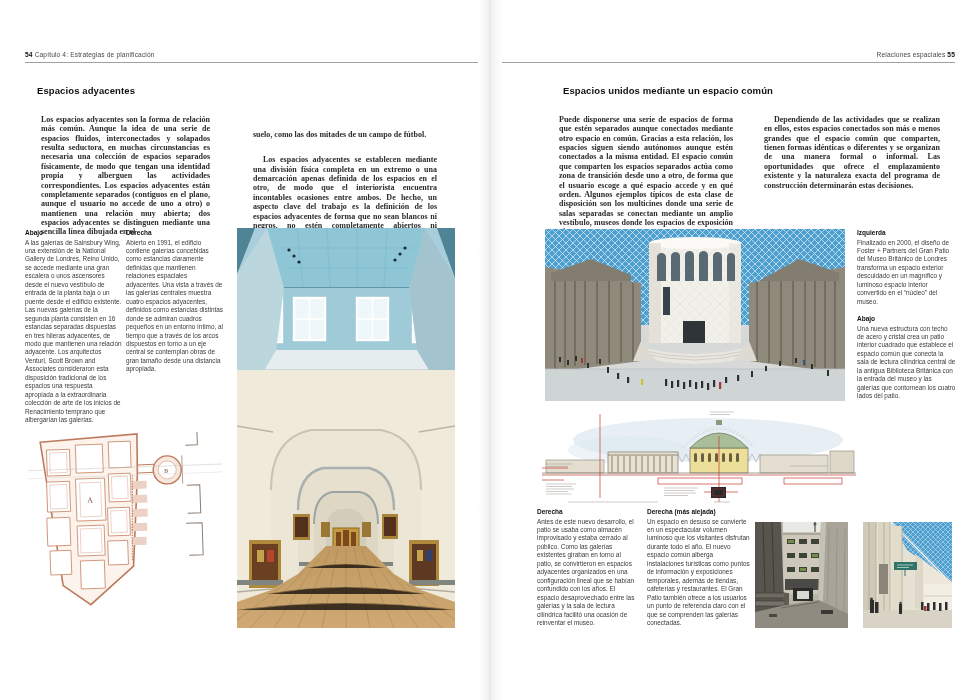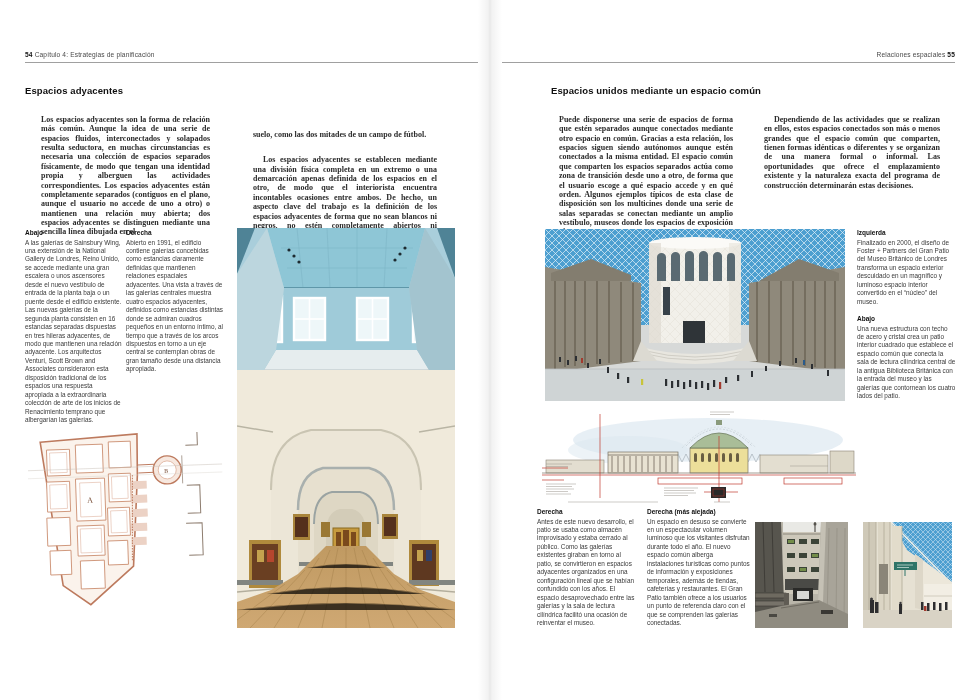--- a/index.html
+++ b/index.html
@@ -2,21 +2,21 @@
 <html><head>
 <meta charset="utf-8">
 <style>
   html,body{margin:0;padding:0;background:#ffffff;}
   #spread{position:relative;width:980px;height:700px;background:#ffffff;overflow:hidden;
           font-family:"Liberation Sans",sans-serif;}
   .abs{position:absolute;}
   .runhead{font-size:6.6px;color:#4a4a4a;letter-spacing:.15px;}
   .runhead b{color:#111;font-weight:bold;}
   .rule{height:1px;background:#a0a0a0;}
-  .sec-title{font-size:9.5px;font-weight:bold;color:#101010;letter-spacing:.1px;}
+  .sec-title{font-size:9.5px;font-weight:bold;color:#101010;letter-spacing:.1px;margin-left:12px;}
   .body-col{font-family:"Liberation Serif","DejaVu Serif",serif;font-size:8px;line-height:1.17;
             color:#2b2b2b;text-align:justify;}
   .body-col p{margin:16px;font-weight:bold;}
   .body-col p.indent{text-indent:10px;}
   .cap{font-size:6.4px;line-height:1.32;color:#3a3a3a;}
   .cap .cap-title{display:block;font-weight:bold;color:#101010;margin-bottom:1px;font-size:6.5px;}
   .gutter{background:linear-gradient(90deg,rgba(0,0,0,0) 0%,rgba(0,0,0,.05) 42%,rgba(0,0,0,.09) 50%,rgba(0,0,0,.05) 58%,rgba(0,0,0,0) 100%);}
   svg{display:block;}
 </style>
 </head>

